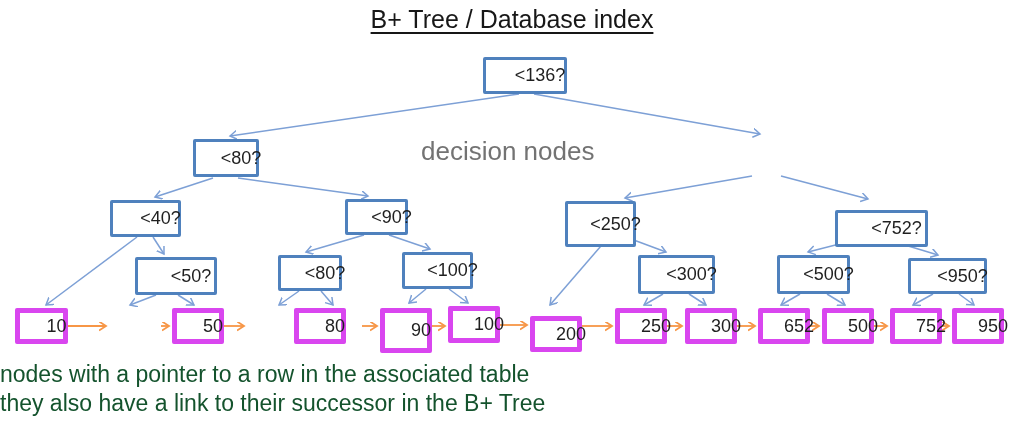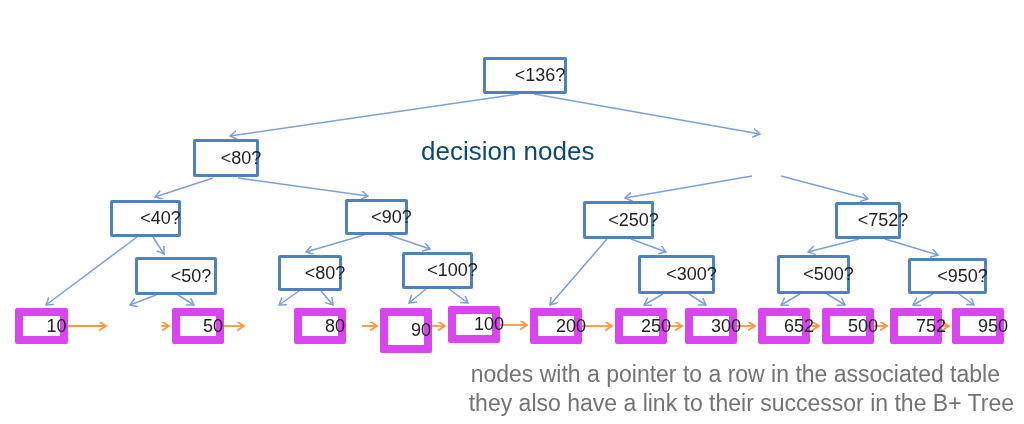--- a/index.html
+++ b/index.html
@@ -12,37 +12,38 @@
     font-size:25px;line-height:34px;color:#171717;
     text-decoration:underline;text-underline-offset:4px;
   }
   .edges{position:absolute;left:0;top:0;}
   .node{
     position:absolute;box-sizing:border-box;border-radius:2px;
     display:flex;align-items:center;justify-content:center;
     font-size:18px;color:#1f1f1f;background:#ffffff;padding-left:30px;
   }
   .decision{border:3px solid #4f81bd;}
-  .leaf{border:8px solid #d946ef;}
+  .leaf{border:5px solid #d946ef;}
   .dn-label{
     position:absolute;left:421px;top:136px;
-    font-size:26px;color:#0c4a6e;
+    font-size:26px;color:#737373;
   }
   .caption{
-    position:absolute;left:0;width:1000px;text-align:right;
-    font-size:23px;line-height:28px;color:#737373;
+    position:absolute;left:0;width:1000px;text-align:left;
+    font-size:23px;line-height:28px;color:#14532d;
   }
   .cap1{top:360px;}
-  .cap2{top:389px;margin-left:14px;}
+  .cap2{top:389px;}
 </style>
 </head>
 <body>
 
 <div class="stage">
 
+  <div class="title">B+ Tree / Database index</div>
 
   <svg class="edges" width="1024" height="424">
     <defs>
       <marker id="mb" markerUnits="userSpaceOnUse" markerWidth="12" markerHeight="12" refX="7" refY="4.5" orient="auto">
         <path d="M0,0 L7,4.5 L0,9" fill="none" stroke="#7da0d6" stroke-width="1.5"></path>
       </marker>
       <marker id="mo" markerUnits="userSpaceOnUse" markerWidth="12" markerHeight="12" refX="7" refY="4.5" orient="auto">
         <path d="M0,0 L7,4.5 L0,9" fill="none" stroke="#f79646" stroke-width="1.8"></path>
       </marker>
     </defs>
@@ -90,36 +91,36 @@
         <line x1="942" y1="326" x2="949" y2="326" stroke="#f79646" stroke-width="1.8" marker-end="url(#mo)"></line>
       </g>
   </svg>
 
   <div class="node decision" style="left:483px;top:57px;width:84px;height:37px">&lt;136?</div>
 
   <div class="node decision" style="left:193px;top:139px;width:66px;height:38px">&lt;80?</div>
 
   <div class="node decision" style="left:110px;top:200px;width:71px;height:37px">&lt;40?</div>
   <div class="node decision" style="left:345px;top:199px;width:63px;height:36px">&lt;90?</div>
-  <div class="node decision" style="left:583px;top:201px;width:71px;height:38px">&lt;250?</div>
-  <div class="node decision" style="left:835px;top:202px;width:66px;height:37px">&lt;752?</div>
+  <div class="node decision" style="left:565px;top:201px;width:71px;height:46px">&lt;250?</div>
+  <div class="node decision" style="left:835px;top:210px;width:93px;height:37px">&lt;752?</div>
 
   <div class="node decision" style="left:135px;top:257px;width:82px;height:38px">&lt;50?</div>
   <div class="node decision" style="left:278px;top:255px;width:64px;height:36px">&lt;80?</div>
   <div class="node decision" style="left:402px;top:252px;width:71px;height:37px">&lt;100?</div>
   <div class="node decision" style="left:638px;top:255px;width:77px;height:39px">&lt;300?</div>
   <div class="node decision" style="left:777px;top:255px;width:73px;height:39px">&lt;500?</div>
   <div class="node decision" style="left:908px;top:258px;width:79px;height:36px">&lt;950?</div>
 
   <div class="node leaf" style="left:15px;top:308px;width:53px;height:36px">10</div>
   <div class="node leaf" style="left:172px;top:308px;width:52px;height:36px">50</div>
   <div class="node leaf" style="left:294px;top:308px;width:52px;height:36px">80</div>
   <div class="node leaf" style="left:380px;top:308px;width:52px;height:45px">90</div>
   <div class="node leaf" style="left:448px;top:306px;width:52px;height:37px">100</div>
-  <div class="node leaf" style="left:530px;top:308px;width:52px;height:36px">200</div>
+  <div class="node leaf" style="left:530px;top:316px;width:52px;height:36px">200</div>
   <div class="node leaf" style="left:615px;top:308px;width:52px;height:36px">250</div>
   <div class="node leaf" style="left:685px;top:308px;width:52px;height:36px">300</div>
   <div class="node leaf" style="left:758px;top:308px;width:52px;height:36px">652</div>
   <div class="node leaf" style="left:822px;top:308px;width:52px;height:36px">500</div>
   <div class="node leaf" style="left:890px;top:308px;width:52px;height:36px">752</div>
   <div class="node leaf" style="left:952px;top:308px;width:52px;height:36px">950</div>
 
   <div class="dn-label">decision nodes</div>
   <div class="caption cap1">nodes with a pointer to a row in the associated table</div>
   <div class="caption cap2">they also have a link to their successor in the B+ Tree</div>

